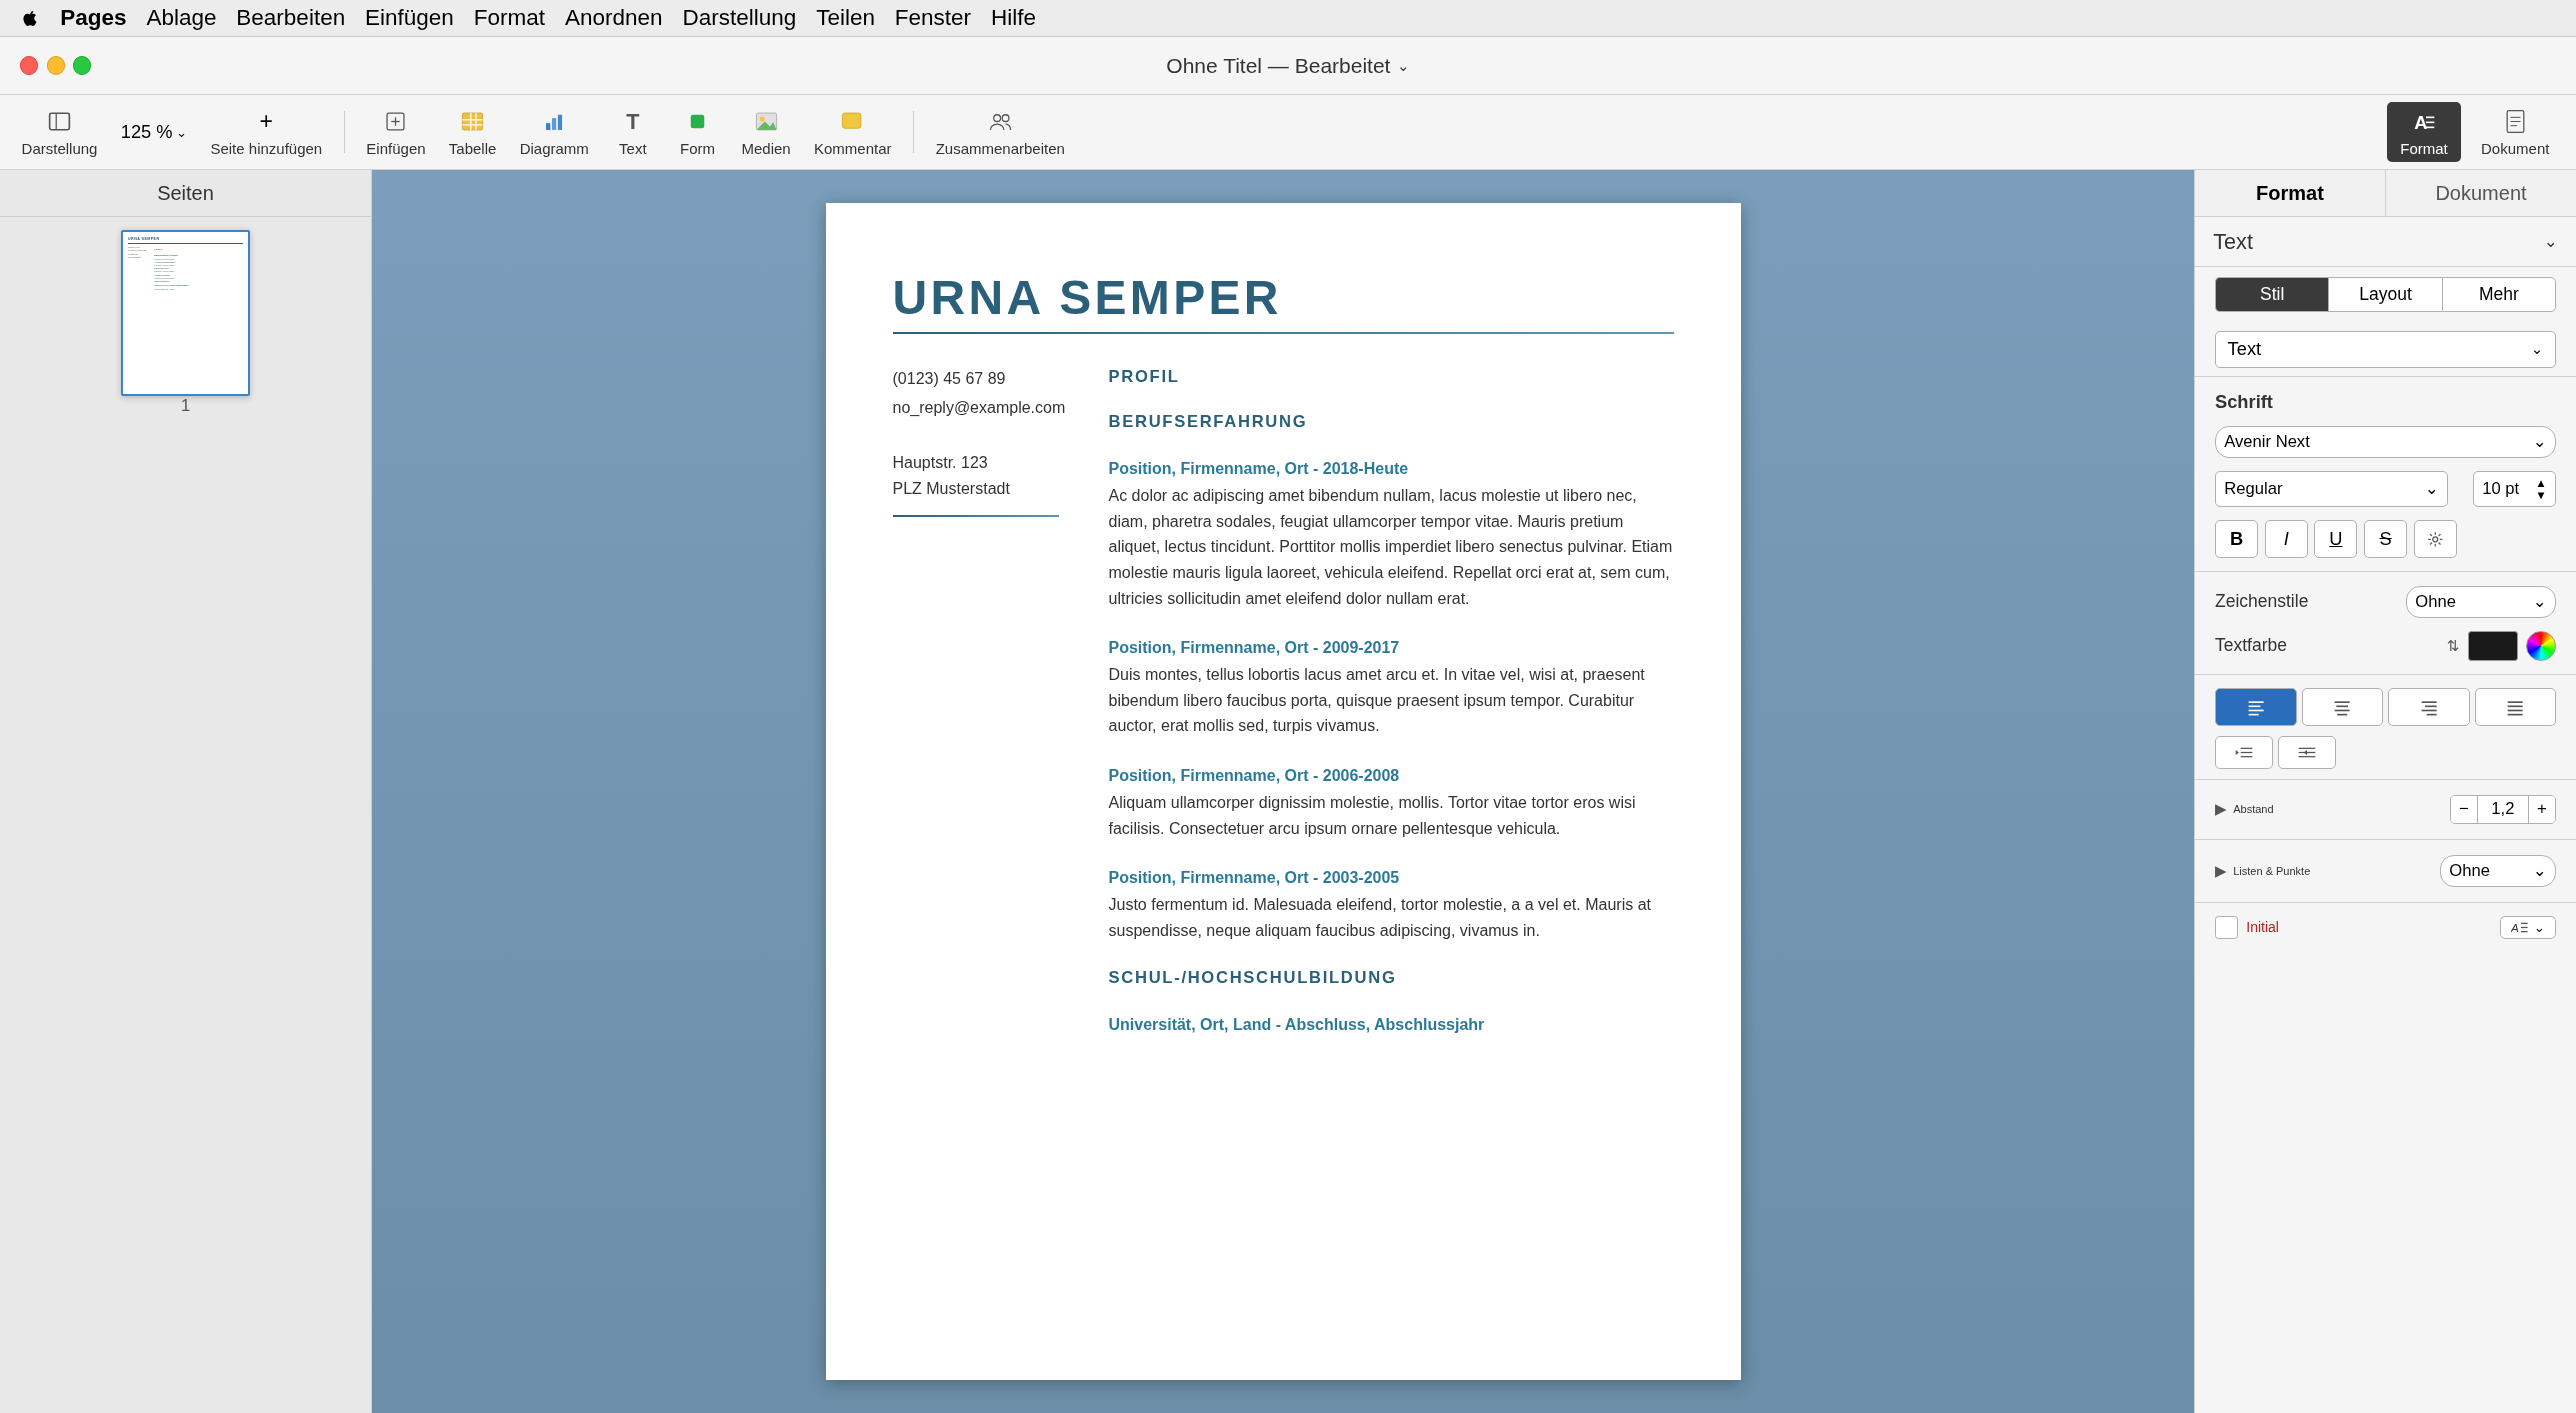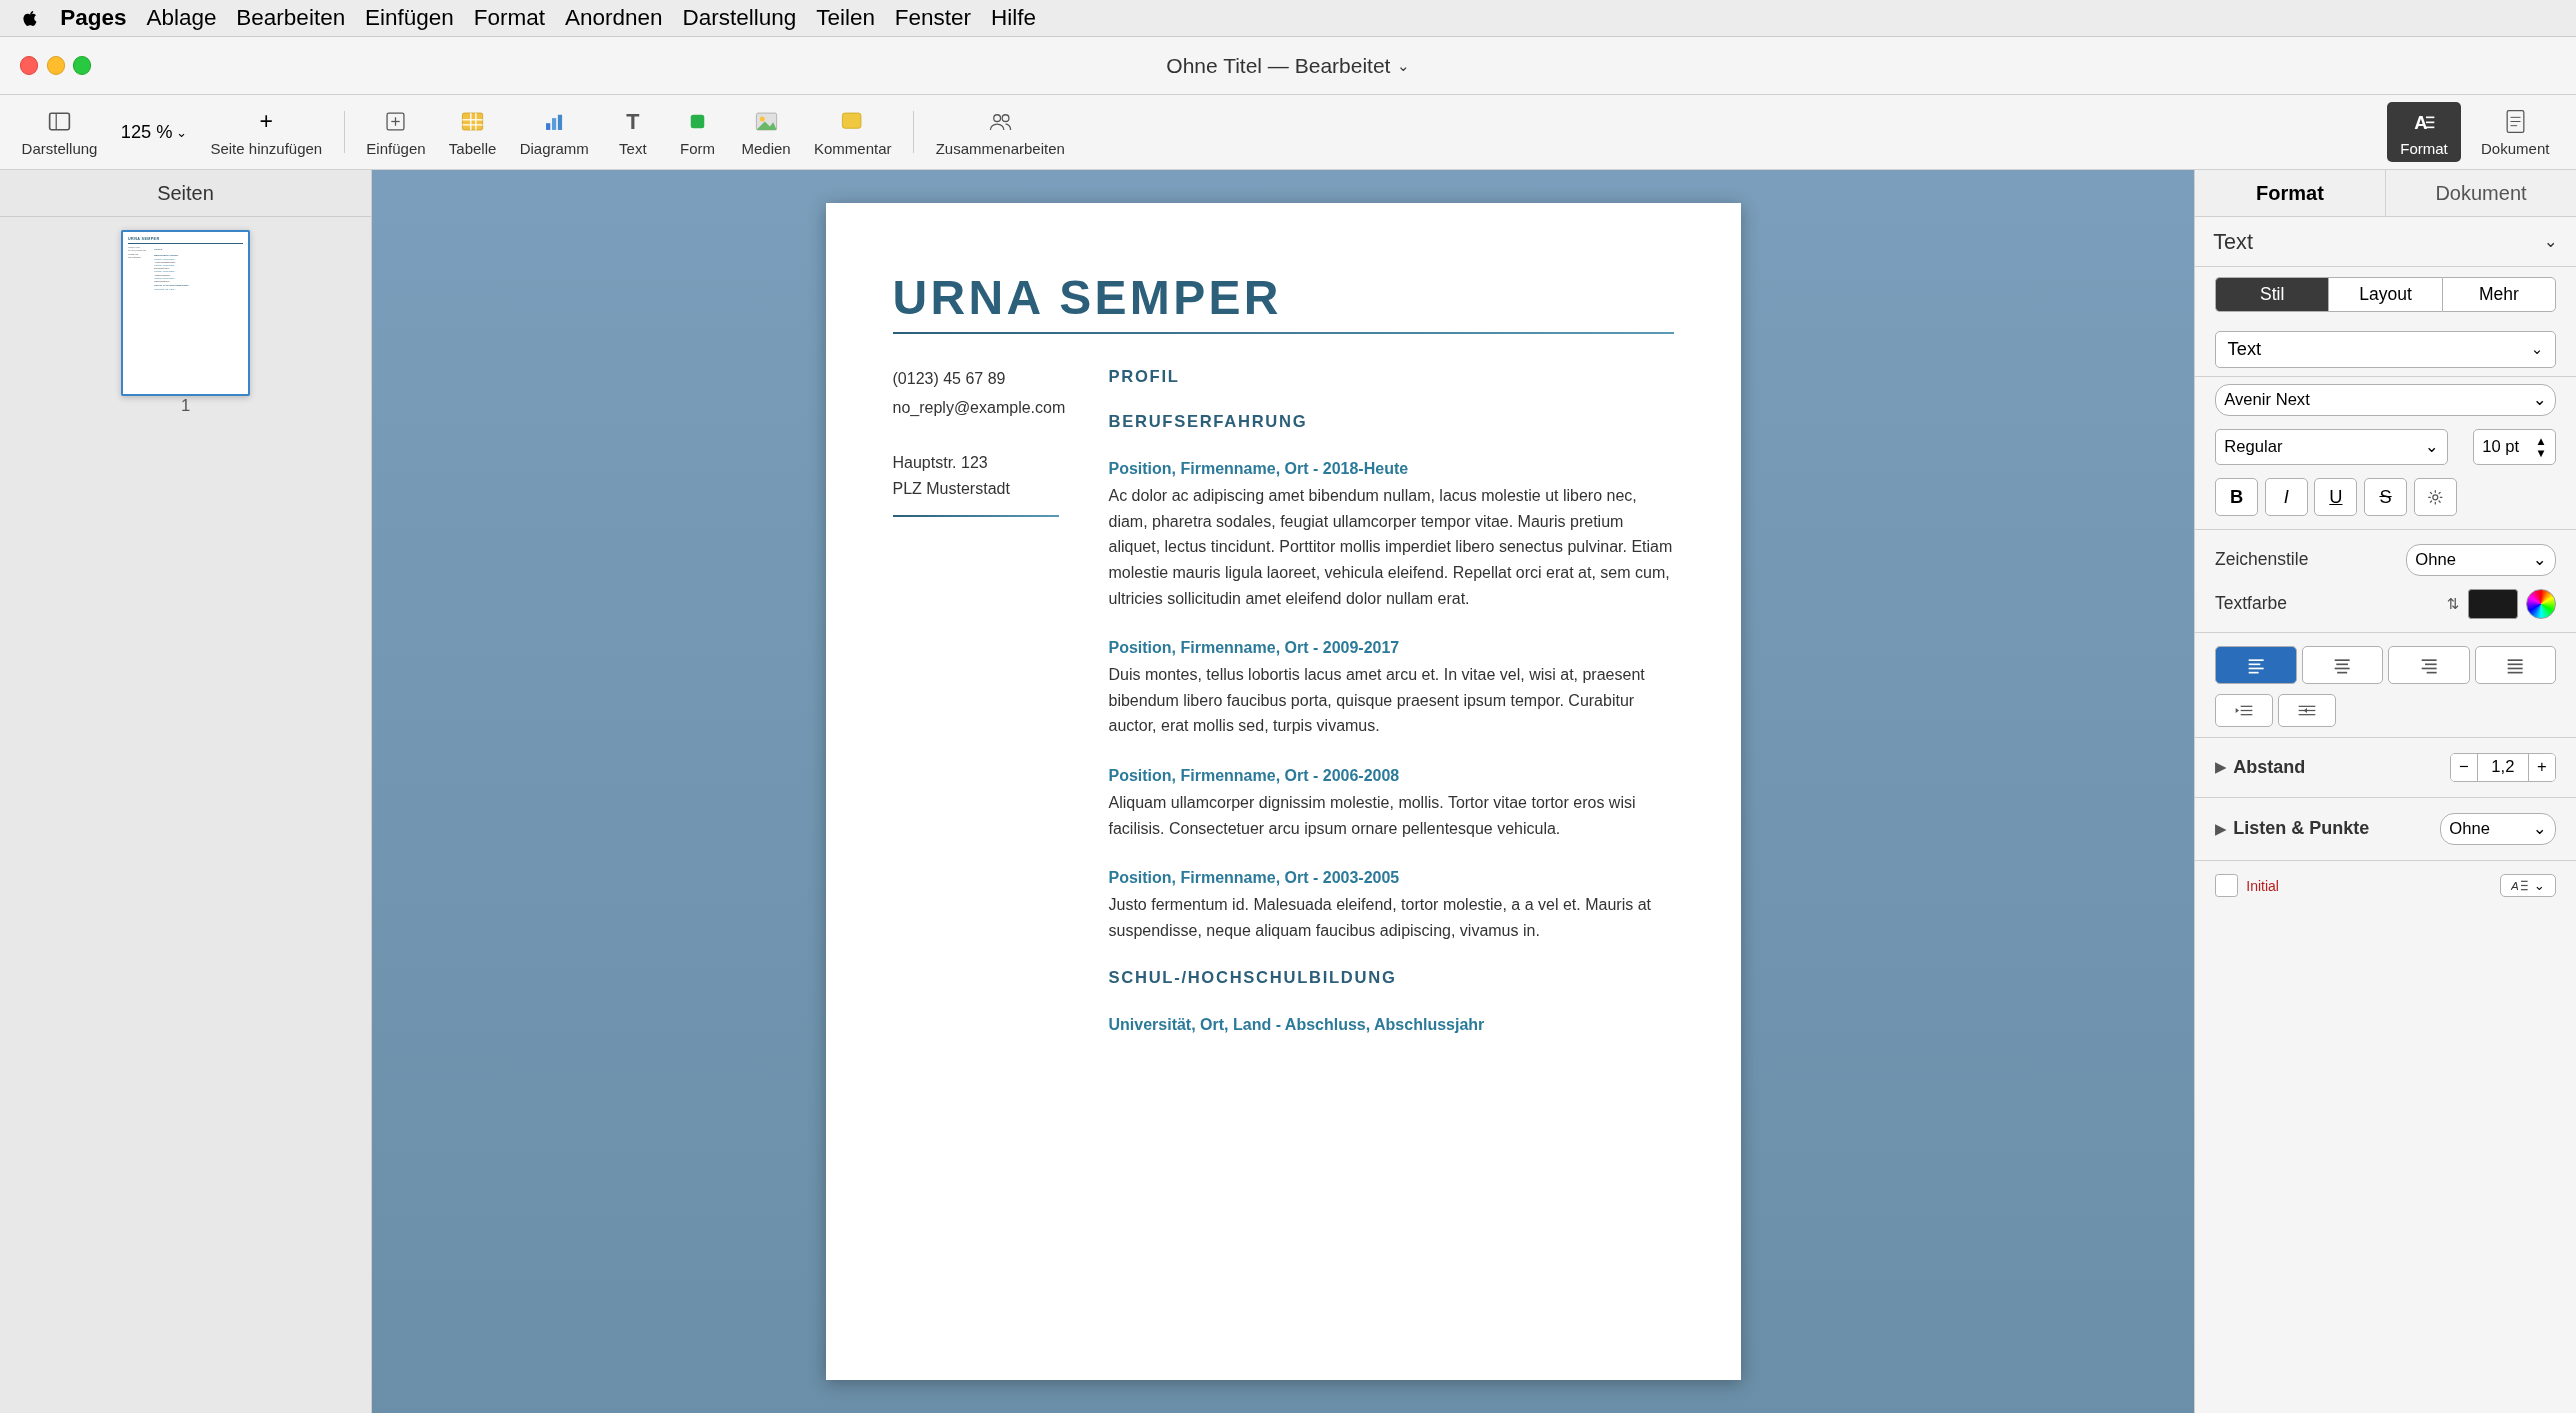--- a/index.html
+++ b/index.html
@@ -417,21 +417,21 @@
     }
 
     .panel-expandable {
       display: flex;
       align-items: center;
       padding: 8.3px 20px;
       gap: 6.7px;
       cursor: pointer;
     }
     .expand-icon { font-size: 15px; color: #555; }
-    .expand-label { font-size: 18px; font-weight: 700; color: #333; flex: 1; }
+    .expand-label { font-size: 11px; font-weight: 400; color: #333; flex: 1; }
     .expand-stepper {
       display: flex;
       background: white;
       border: 0.8px solid #b0b0b0;
       border-radius: 5px;
       overflow: hidden;
     }
     .stepper-val {
       padding: 3.3px 13.3px;
       font-size: 16.6px;
@@ -812,20 +812,21 @@
         <div class="style-tab">Mehr</div>
       </div>
 
       <div class="text-dropdown-row">
         <div class="text-dropdown">
           <span>Text</span>
           <span style="font-size:15px;">⌄</span>
         </div>
       </div>
 
+      <div class="panel-section-title">Schrift</div>
 
       <div class="panel-row">
         <div class="panel-dropdown panel-dropdown-full">
           <span>Avenir Next</span>
           <span>⌄</span>
         </div>
       </div>
 
       <div class="panel-font-row">
         <div class="panel-font-style">

